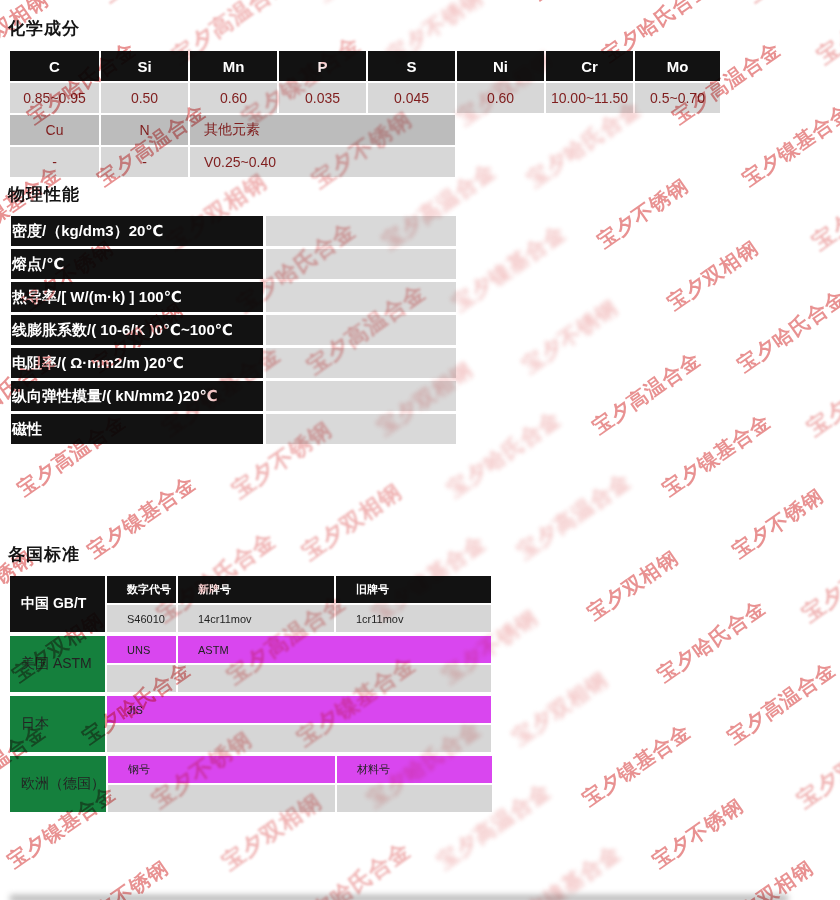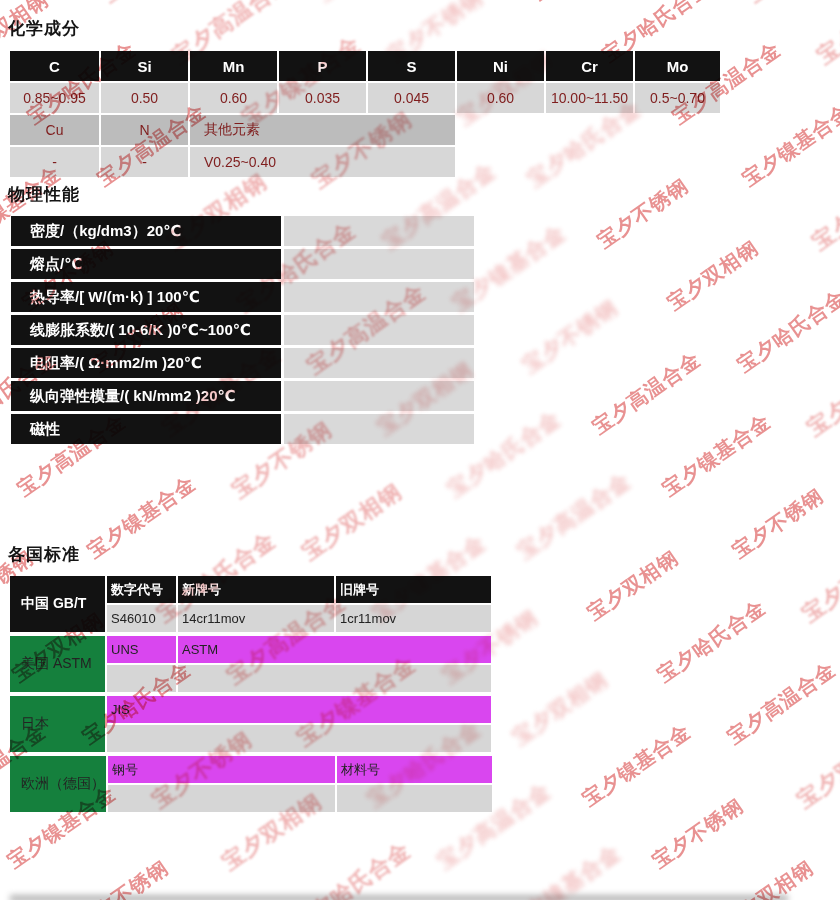--- a/index.html
+++ b/index.html
@@ -20,28 +20,28 @@
   .chem td { height:28px; font-size:14px; text-align:center; color:#7f1d1d; }
   .chem tr.hdr td { background:#121212; color:#fff; font-weight:bold; font-size:15px; }
   .chem td.light { background:#d7d7d7; }
   .chem td.mid   { background:#bcbcbc; }
   .chem td.tl { text-align:left; padding-left:14px; }
 
   
   table.phys { margin-top:7px; border-spacing:3px; }
   .phys td.plabel {
     width:250px; height:28px; background:#121212; color:#fff;
-    font-weight:bold; font-size:15px; text-align:left; padding-left:19px;
+    font-weight:bold; font-size:15px; text-align:left; padding-left:1px;
   }
   .phys td.pval { width:188px; background:#d9d9d9; }
 
   
   .stdwrap { margin-top:8px; }
   table.std { border-spacing:2px; }
-  .std td { height:25px; font-size:13px; color:#232323; text-align:left; padding-left:4px; }
+  .std td { height:25px; font-size:11px; color:#232323; text-align:left; padding-left:20px; }
   .std td.hdrb  { background:#121212; color:#fff; font-weight:bold; }
   .std td.glabel { background:#15803d; padding-left:11px; font-size:14px; }
   .std td.glabel-black { background:#121212; color:#fff; font-weight:bold; padding-left:11px; font-size:14px; }
   .std td.gmid   { background:#d946ef; }
   .std td.glight { background:#d6d6d6; }
 
   
   #wm-layer {
     position:absolute; inset:0; pointer-events:none; z-index:5;
     mix-blend-mode:multiply; overflow:hidden;

